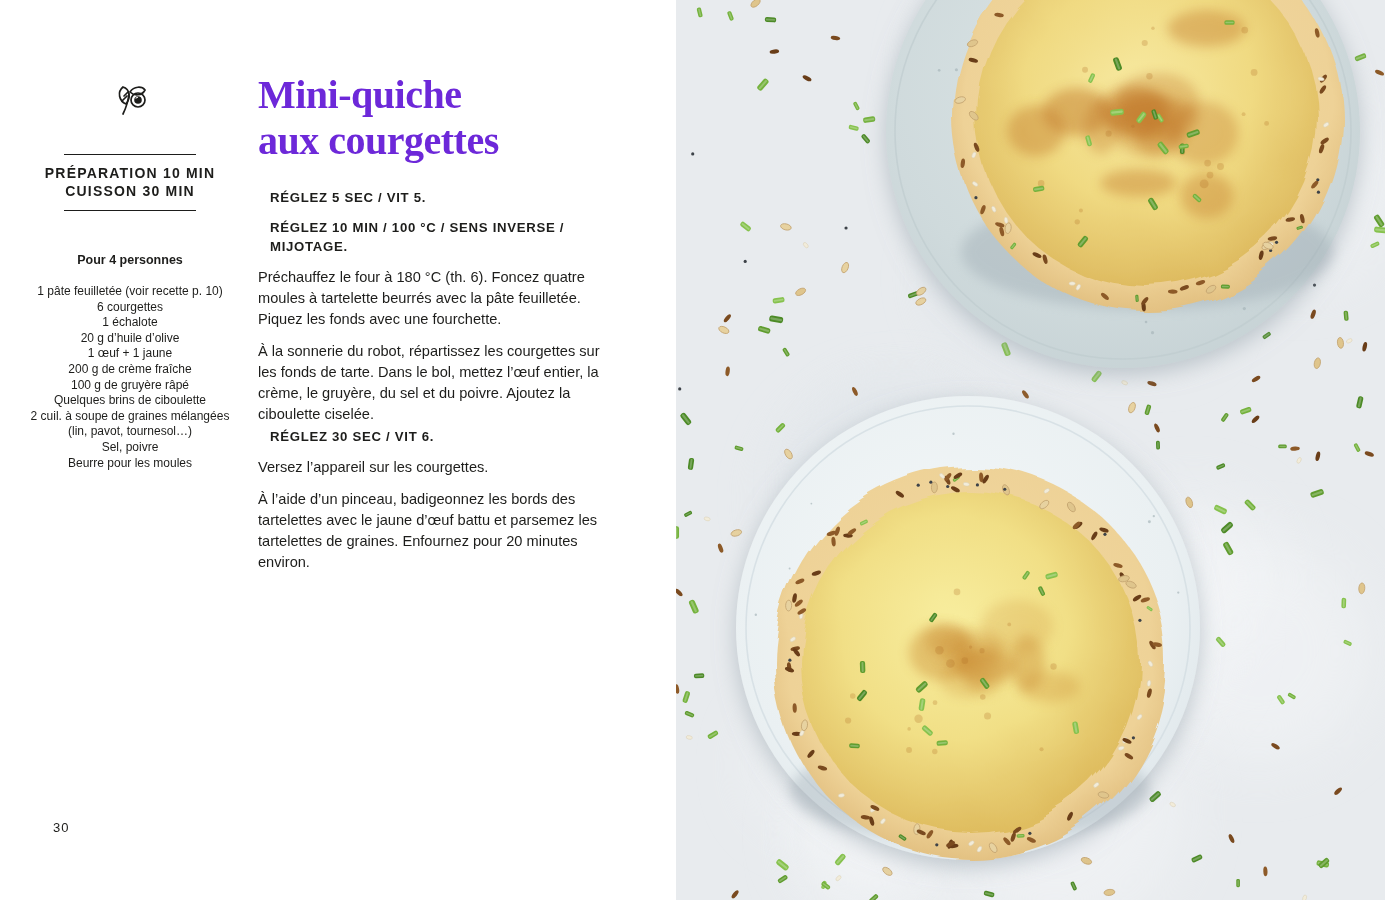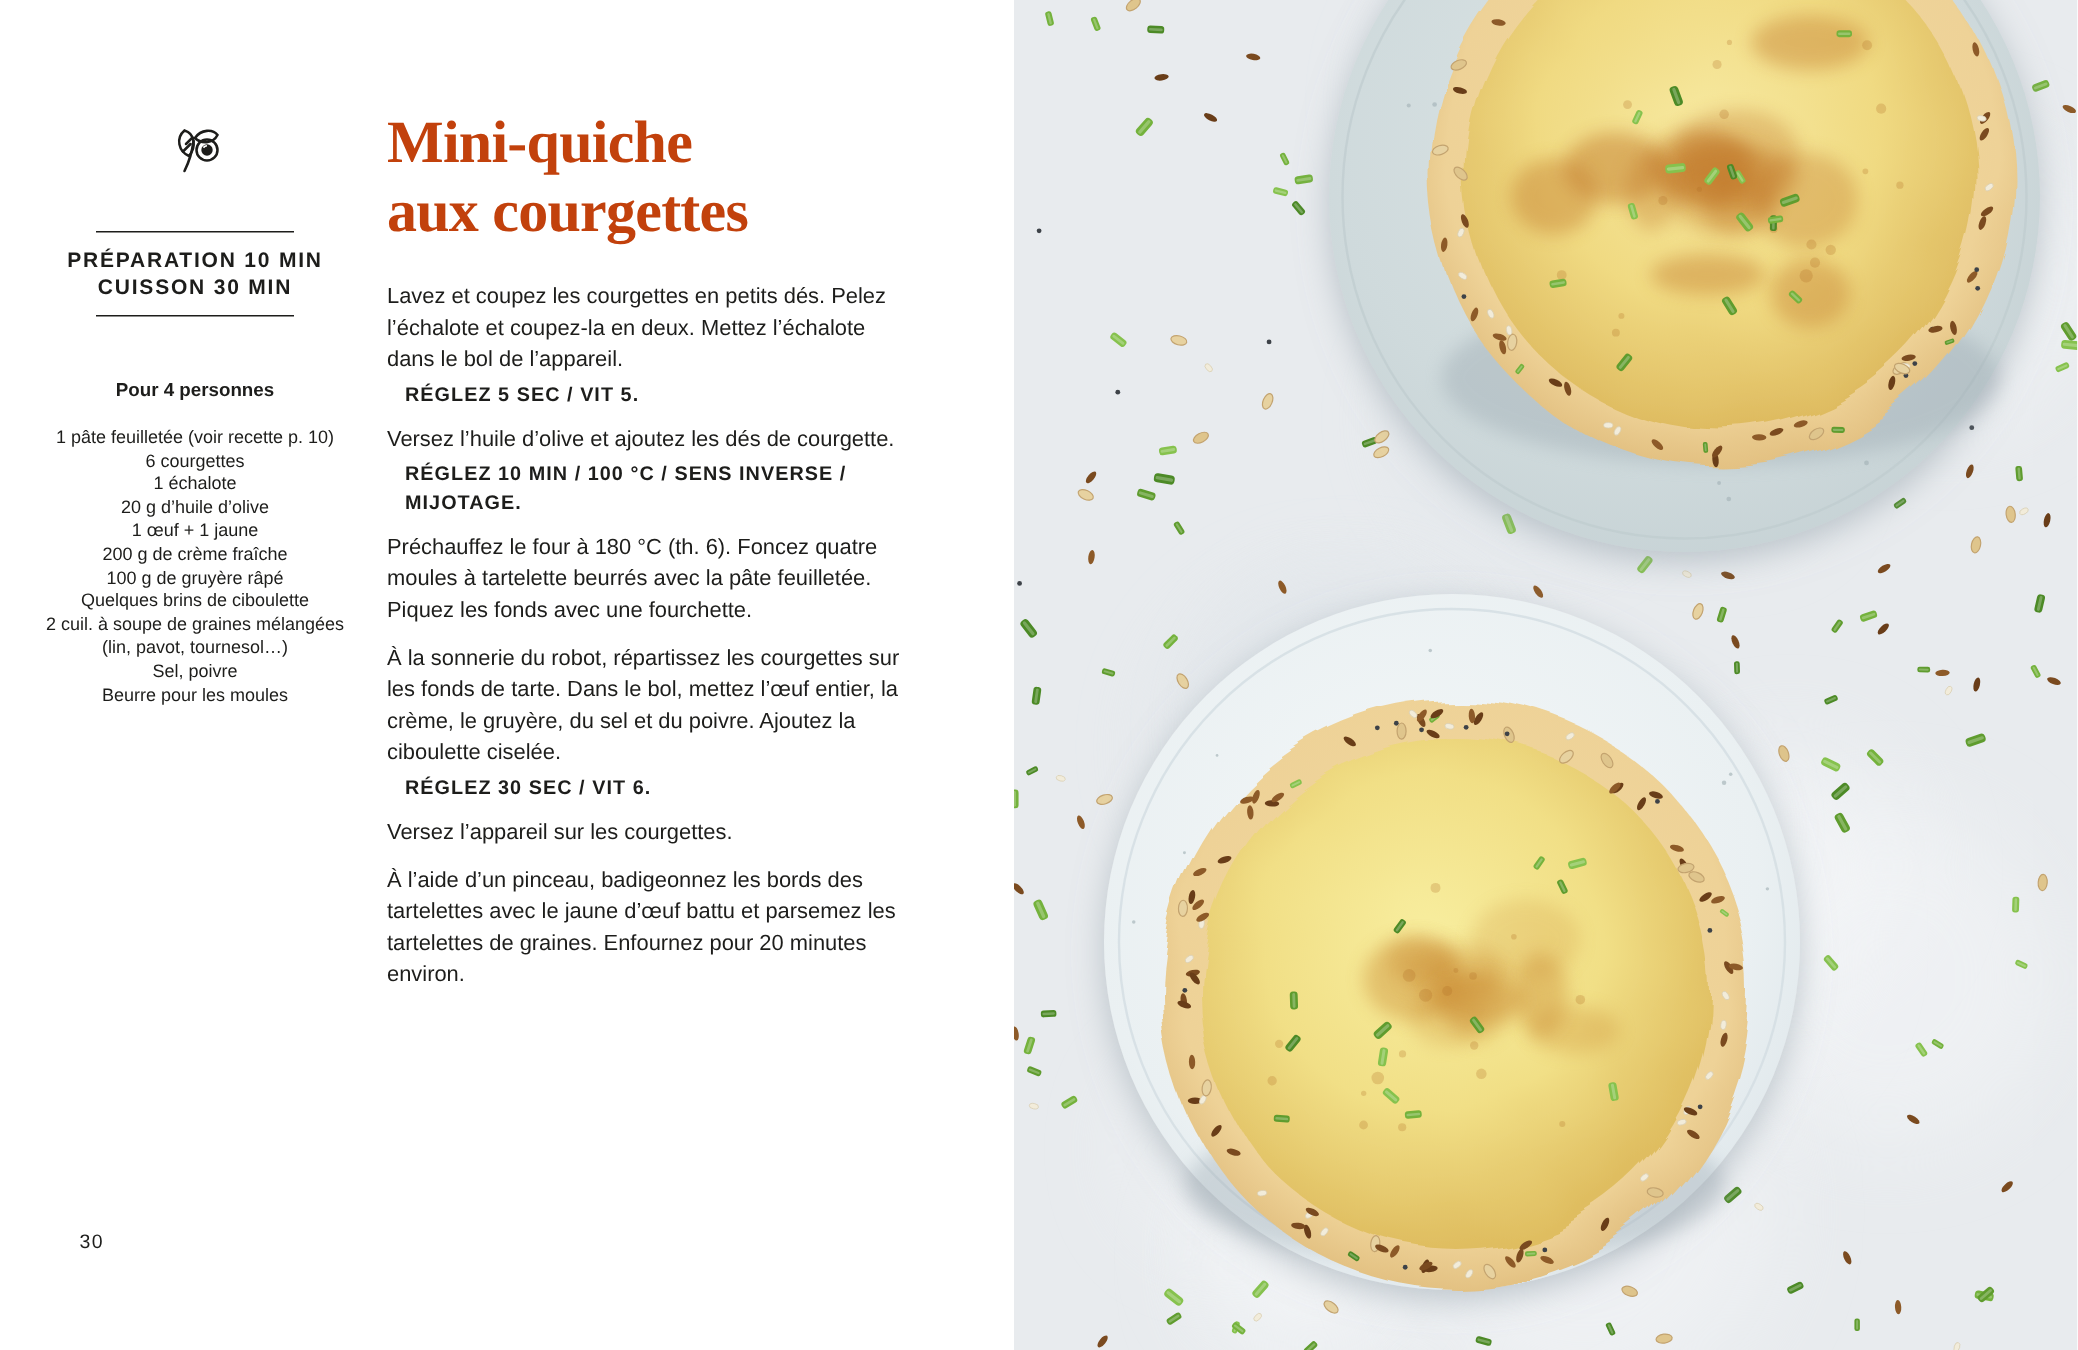--- a/index.html
+++ b/index.html
@@ -14,21 +14,21 @@
   .rule-top{margin-top:30px;}
   .timing{font-size:14px;letter-spacing:1.2px;line-height:18px;padding:9px 0 10px 0;font-weight:bold;}
   .timing div{white-space:nowrap;}
   .servings{font-size:12.5px;font-weight:700;margin-top:42px;}
   .ingredients{margin-top:17px;font-size:12px;line-height:15.6px;}
   .ing-line{white-space:nowrap;}
 
   
   .main-col{position:absolute;left:258px;top:72px;width:352px;}
   .title{font-family:"Liberation Serif",serif;font-weight:700;font-size:40px;line-height:46px;
-         letter-spacing:-0.5px;margin:0 0 24px 0;color:#c2410c;}
+         letter-spacing:-0.5px;margin:0 0 24px 0;color:#6d28d9;}
   .step{margin:0 0 11px 0;}
   .step-text{font-size:14.6px;line-height:21px;margin:0;}
   .setting{font-size:13.2px;font-weight:700;letter-spacing:0.7px;line-height:19px;margin:2px 0 0 12px;}
 
   .page-number{position:absolute;left:53px;top:820px;font-size:13px;letter-spacing:1px;}
 
   
   .photo{position:absolute;left:676px;top:0;width:709px;height:900px;}
   .photo svg{display:block;}
 </style>
@@ -70,25 +70,23 @@
         <div class="ing-line">Sel, poivre</div>
         <div class="ing-line">Beurre pour les moules</div>
       </div>
   </div>
 
   <div class="main-col">
     <h1 class="title"><span>Mini-quiche</span><br>
       <span>aux courgettes</span></h1>
     <div id="steps">
         <div class="step">
-          <p class="step-text">Lavez et coupez les courgettes en petits dés. Pelez l’échalote et coupez-la en deux. Mettez l’échalote dans le bol de l’appareil.</p>
           <p class="setting">RÉGLEZ 5 SEC / VIT 5.</p>
         </div>
         <div class="step">
-          <p class="step-text">Versez l’huile d’olive et ajoutez les dés de courgette.</p>
           <p class="setting">RÉGLEZ 10 MIN / 100 °C / SENS INVERSE / MIJOTAGE.</p>
         </div>
         <div class="step">
           <p class="step-text">Préchauffez le four à 180 °C (th. 6). Foncez quatre moules à tartelette beurrés avec la pâte feuilletée. Piquez les fonds avec une fourchette.</p>
         </div>
         <div class="step">
           <p class="step-text">À la sonnerie du robot, répartissez les courgettes sur les fonds de tarte. Dans le bol, mettez l’œuf entier, la crème, le gruyère, du sel et du poivre. Ajoutez la ciboulette ciselée.</p>
           <p class="setting">RÉGLEZ 30 SEC / VIT 6.</p>
         </div>
         <div class="step">

